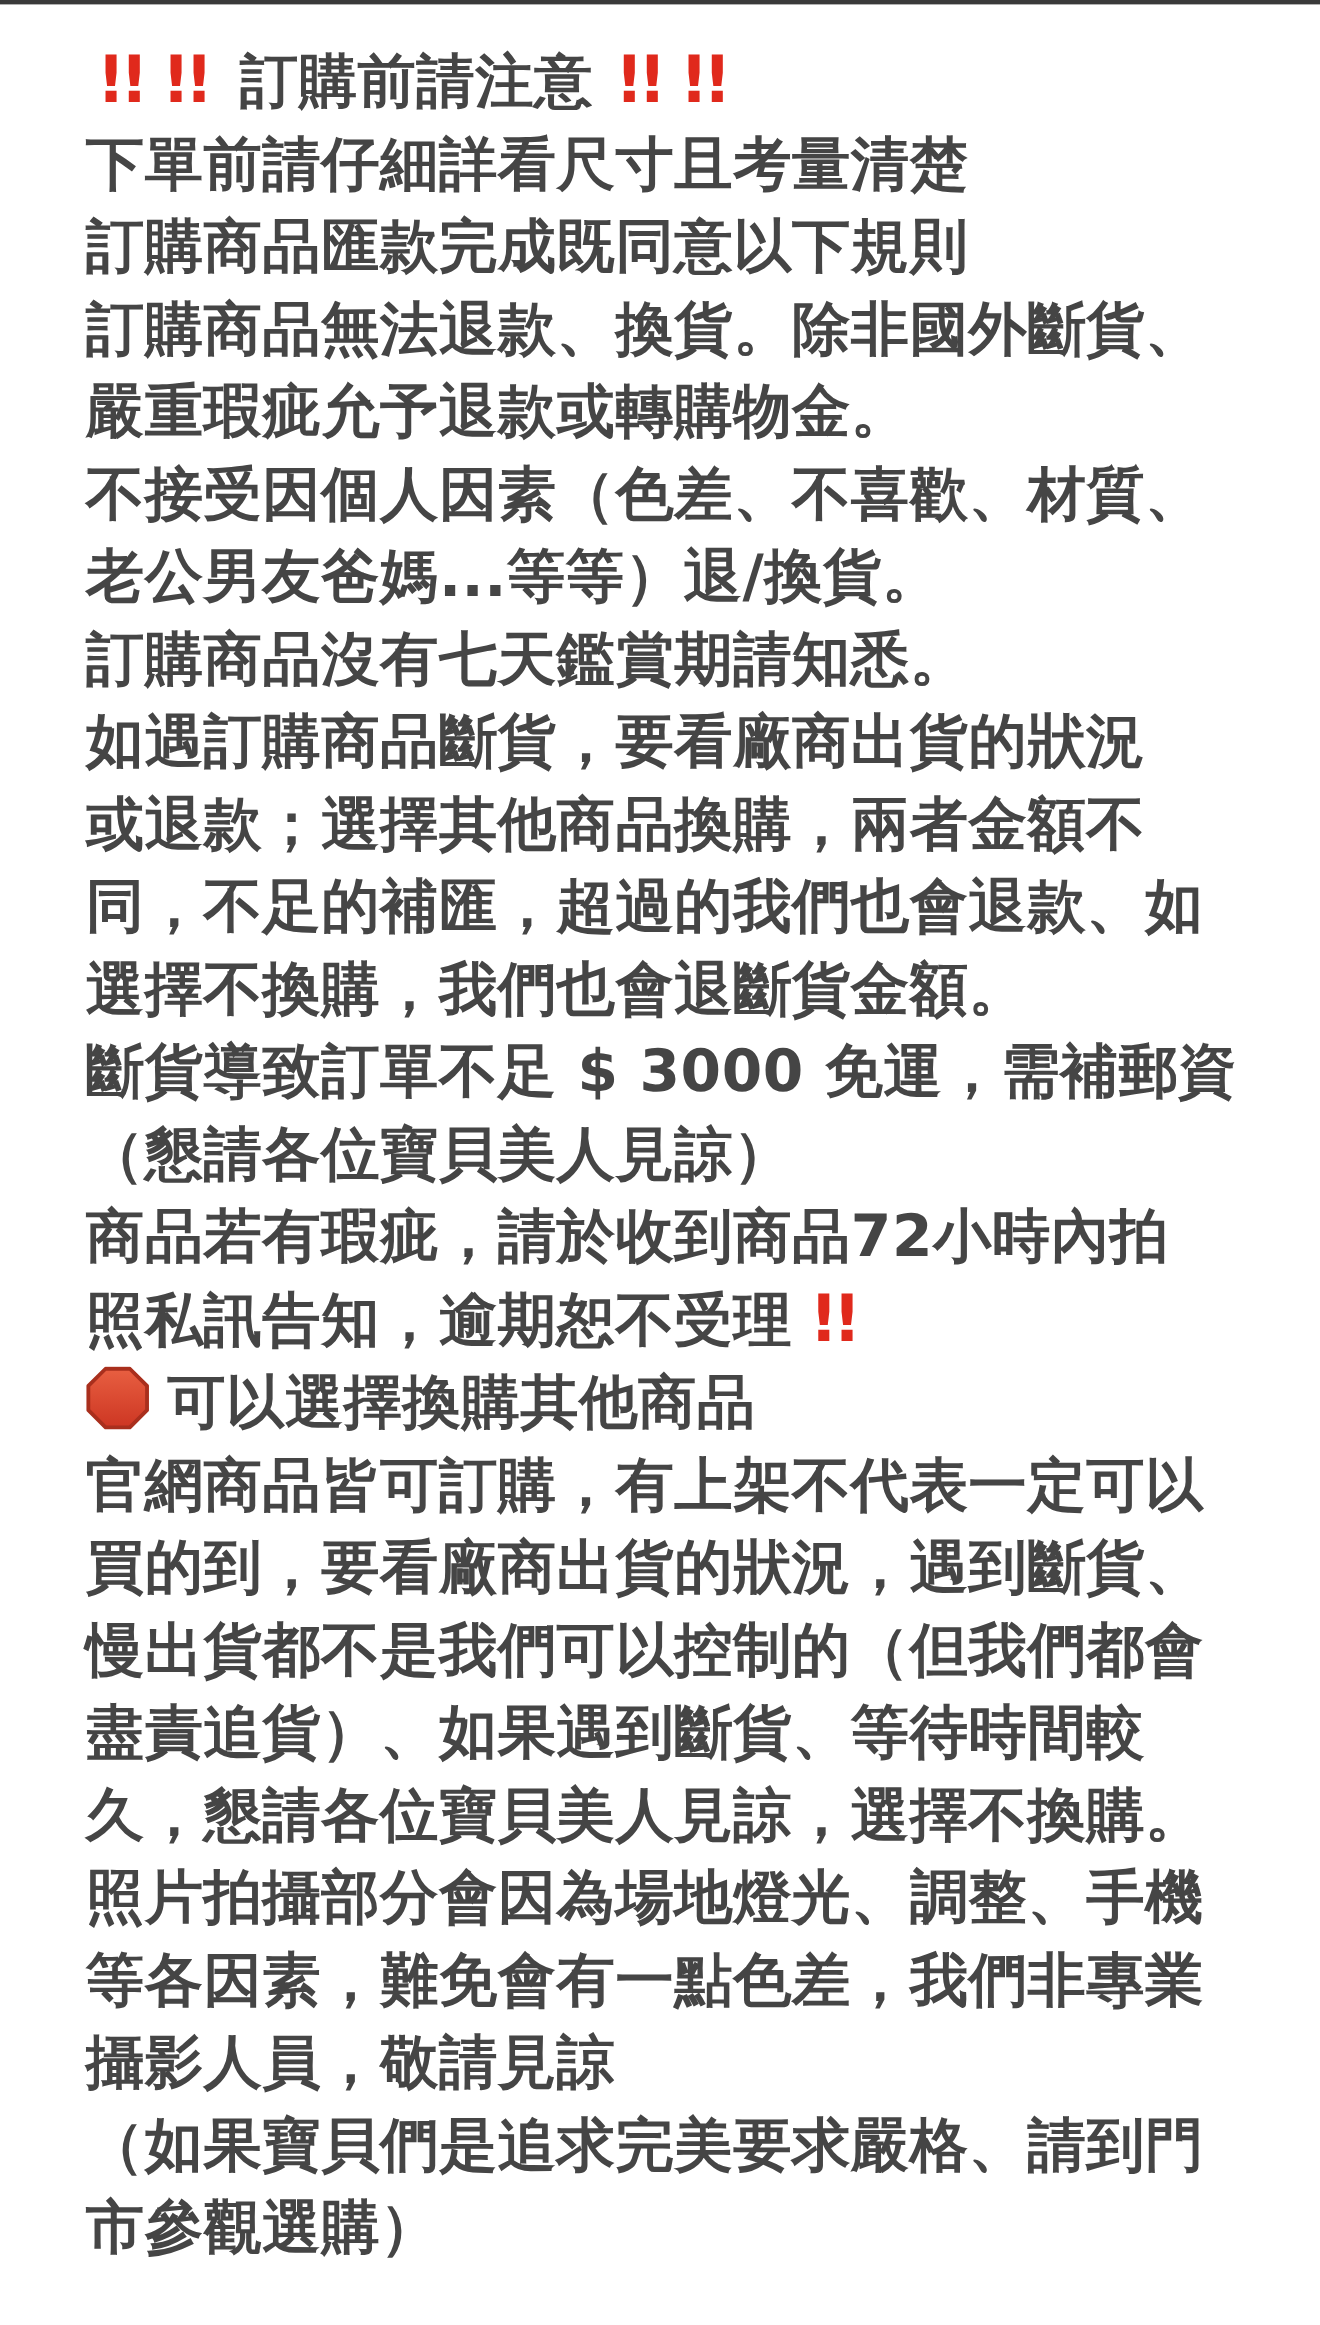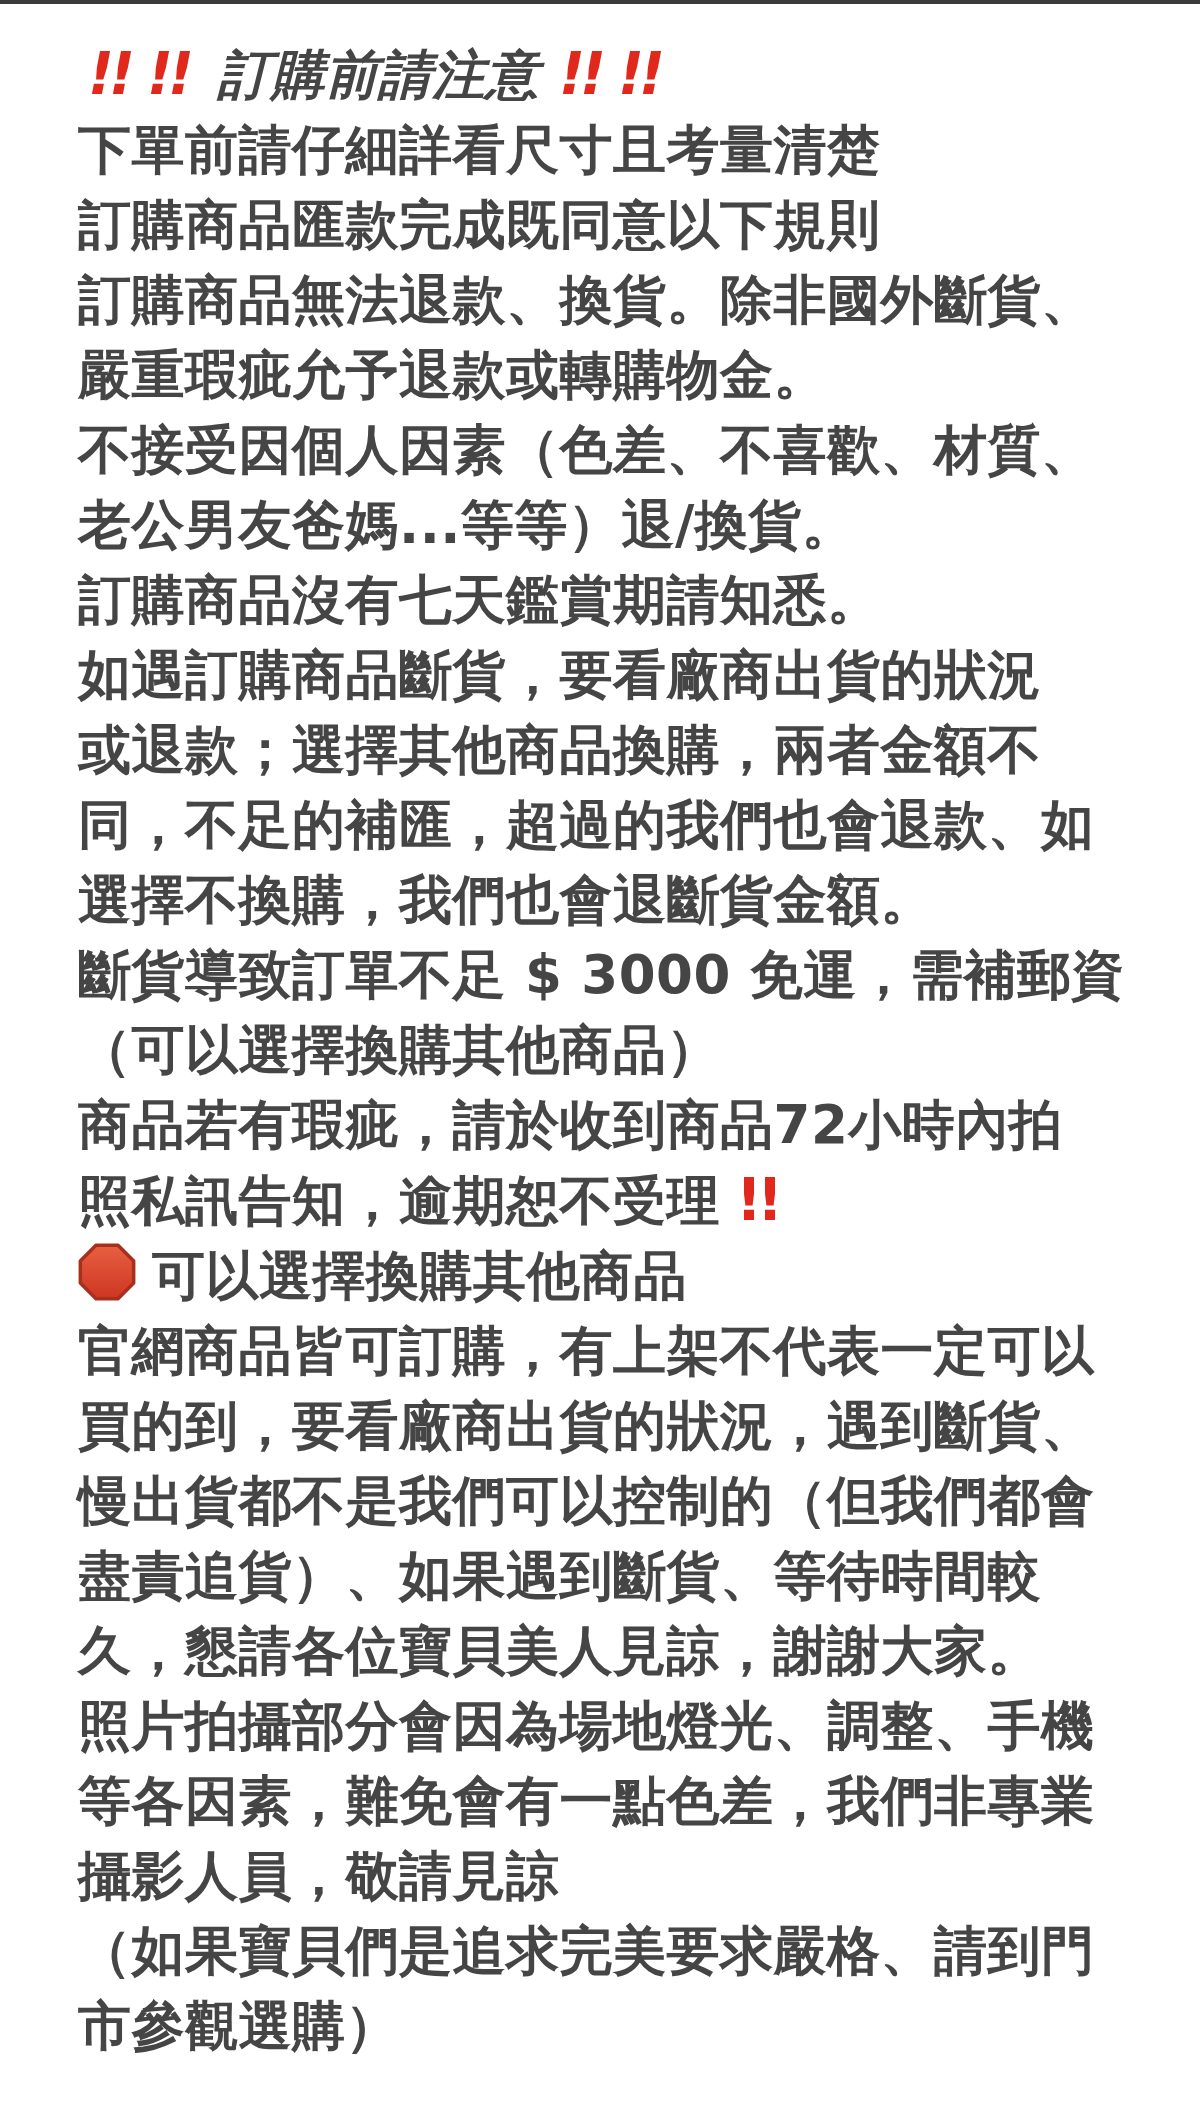--- a/index.html
+++ b/index.html
@@ -21,21 +21,21 @@
   }
   p.line {
     margin: 0;
     font-size: 53px;
     line-height: 75px;
     font-weight: 700;
     color: var(--text, #454545);
     letter-spacing: 0.5px;
     white-space: nowrap;
   }
-  p.title { margin-left: 10px; font-style: italic; }
+  p.title { margin-left: 10px; }
   .bang {
     display: inline-block;
     color: var(--red, #e0291c);
     font-weight: 900;
     font-size: 57px;
     letter-spacing: -5px;
     margin-right: 17px;
     transform: scaleY(1.04);
   }
   .title-text { margin: 0 20px 0 12px; }
@@ -65,21 +65,21 @@
   <p class="line">訂購商品無法退款、換貨。除非國外斷貨、</p>
   <p class="line">嚴重瑕疵允予退款或轉購物金。</p>
   <p class="line">不接受因個人因素（色差、不喜歡、材質、</p>
   <p class="line">老公男友爸媽...等等）退/換貨。</p>
   <p class="line">訂購商品沒有七天鑑賞期請知悉。</p>
   <p class="line">如遇訂購商品斷貨，要看廠商出貨的狀況</p>
   <p class="line">或退款；選擇其他商品換購，兩者金額不</p>
   <p class="line">同，不足的補匯，超過的我們也會退款、如</p>
   <p class="line">選擇不換購，我們也會退斷貨金額。</p>
   <p class="line">斷貨導致訂單不足 $ 3000 免運，需補郵資</p>
-  <p class="line">（可以選擇換購其他商品）</p>
+  <p class="line">（懇請各位寶貝美人見諒）</p>
   <p class="line">商品若有瑕疵，請於收到商品72小時內拍</p>
 
   <p class="line">
     <span>照私訊告知，逾期恕不受理</span><span class="bang bang-end">!!</span>
   </p>
 
   <p class="line">
     <svg class="stop" width="58" height="58" viewBox="0 0 100 100" aria-hidden="true">
       <defs>
         <linearGradient id="stopGrad" x1="0" y1="0" x2="0" y2="1">
@@ -88,20 +88,20 @@
         </linearGradient>
       </defs>
       <polygon points="31,4 69,4 96,31 96,69 69,96 31,96 4,69 4,31" style="fill: url(#stopGrad); stroke: var(--stop_border, #a92f1d); stroke-width: 6; stroke-linejoin: round;"></polygon>
     </svg><span>可以選擇換購其他商品</span>
   </p>
 
   <p class="line">官網商品皆可訂購，有上架不代表一定可以</p>
   <p class="line">買的到，要看廠商出貨的狀況，遇到斷貨、</p>
   <p class="line">慢出貨都不是我們可以控制的（但我們都會</p>
   <p class="line">盡責追貨）、如果遇到斷貨、等待時間較</p>
-  <p class="line">久，懇請各位寶貝美人見諒，謝謝大家。</p>
+  <p class="line">久，懇請各位寶貝美人見諒，選擇不換購。</p>
   <p class="line">照片拍攝部分會因為場地燈光、調整、手機</p>
   <p class="line">等各因素，難免會有一點色差，我們非專業</p>
   <p class="line">攝影人員，敬請見諒</p>
   <p class="line underline">（如果寶貝們是追求完美要求嚴格、請到門</p>
   <p class="line underline">市參觀選購）</p>
 
 </main>
 
 </body></html>

